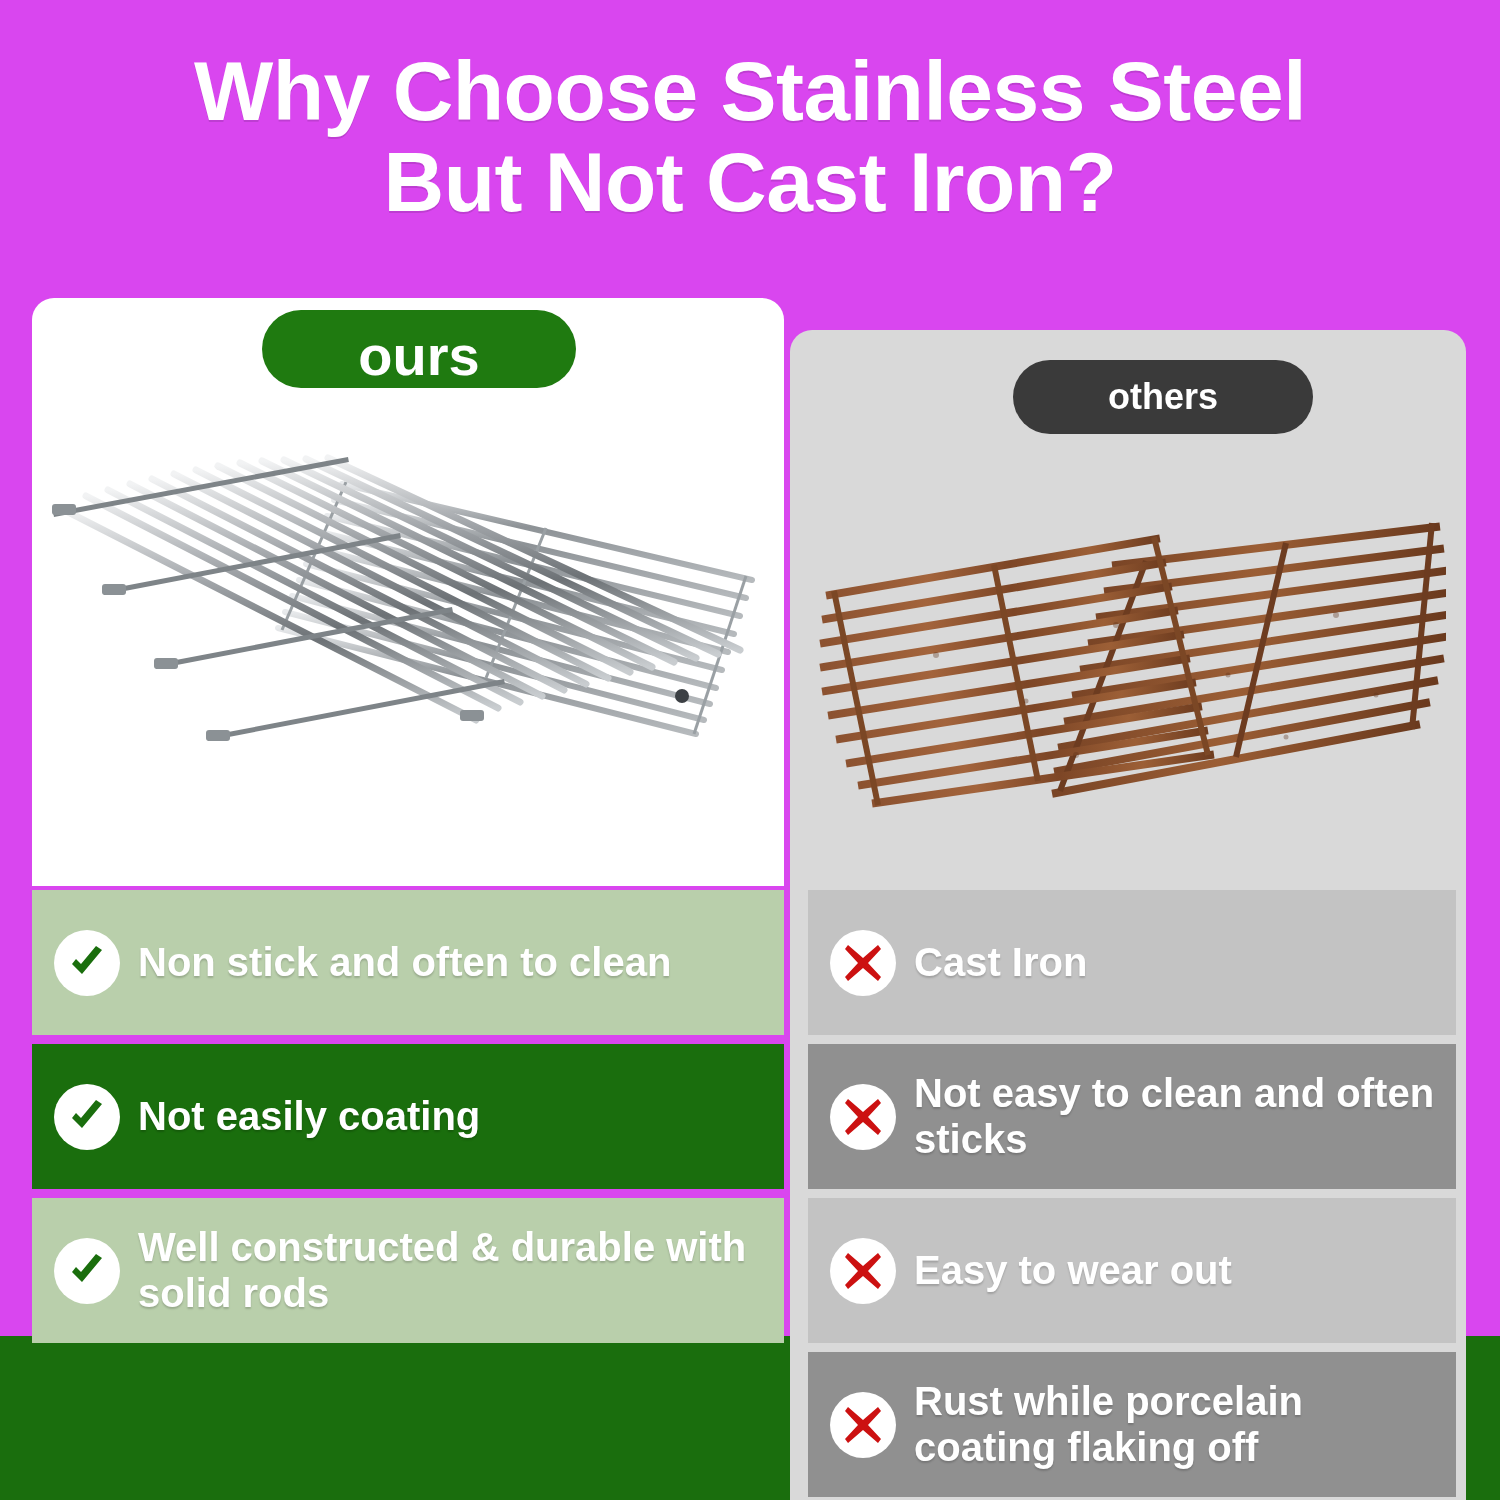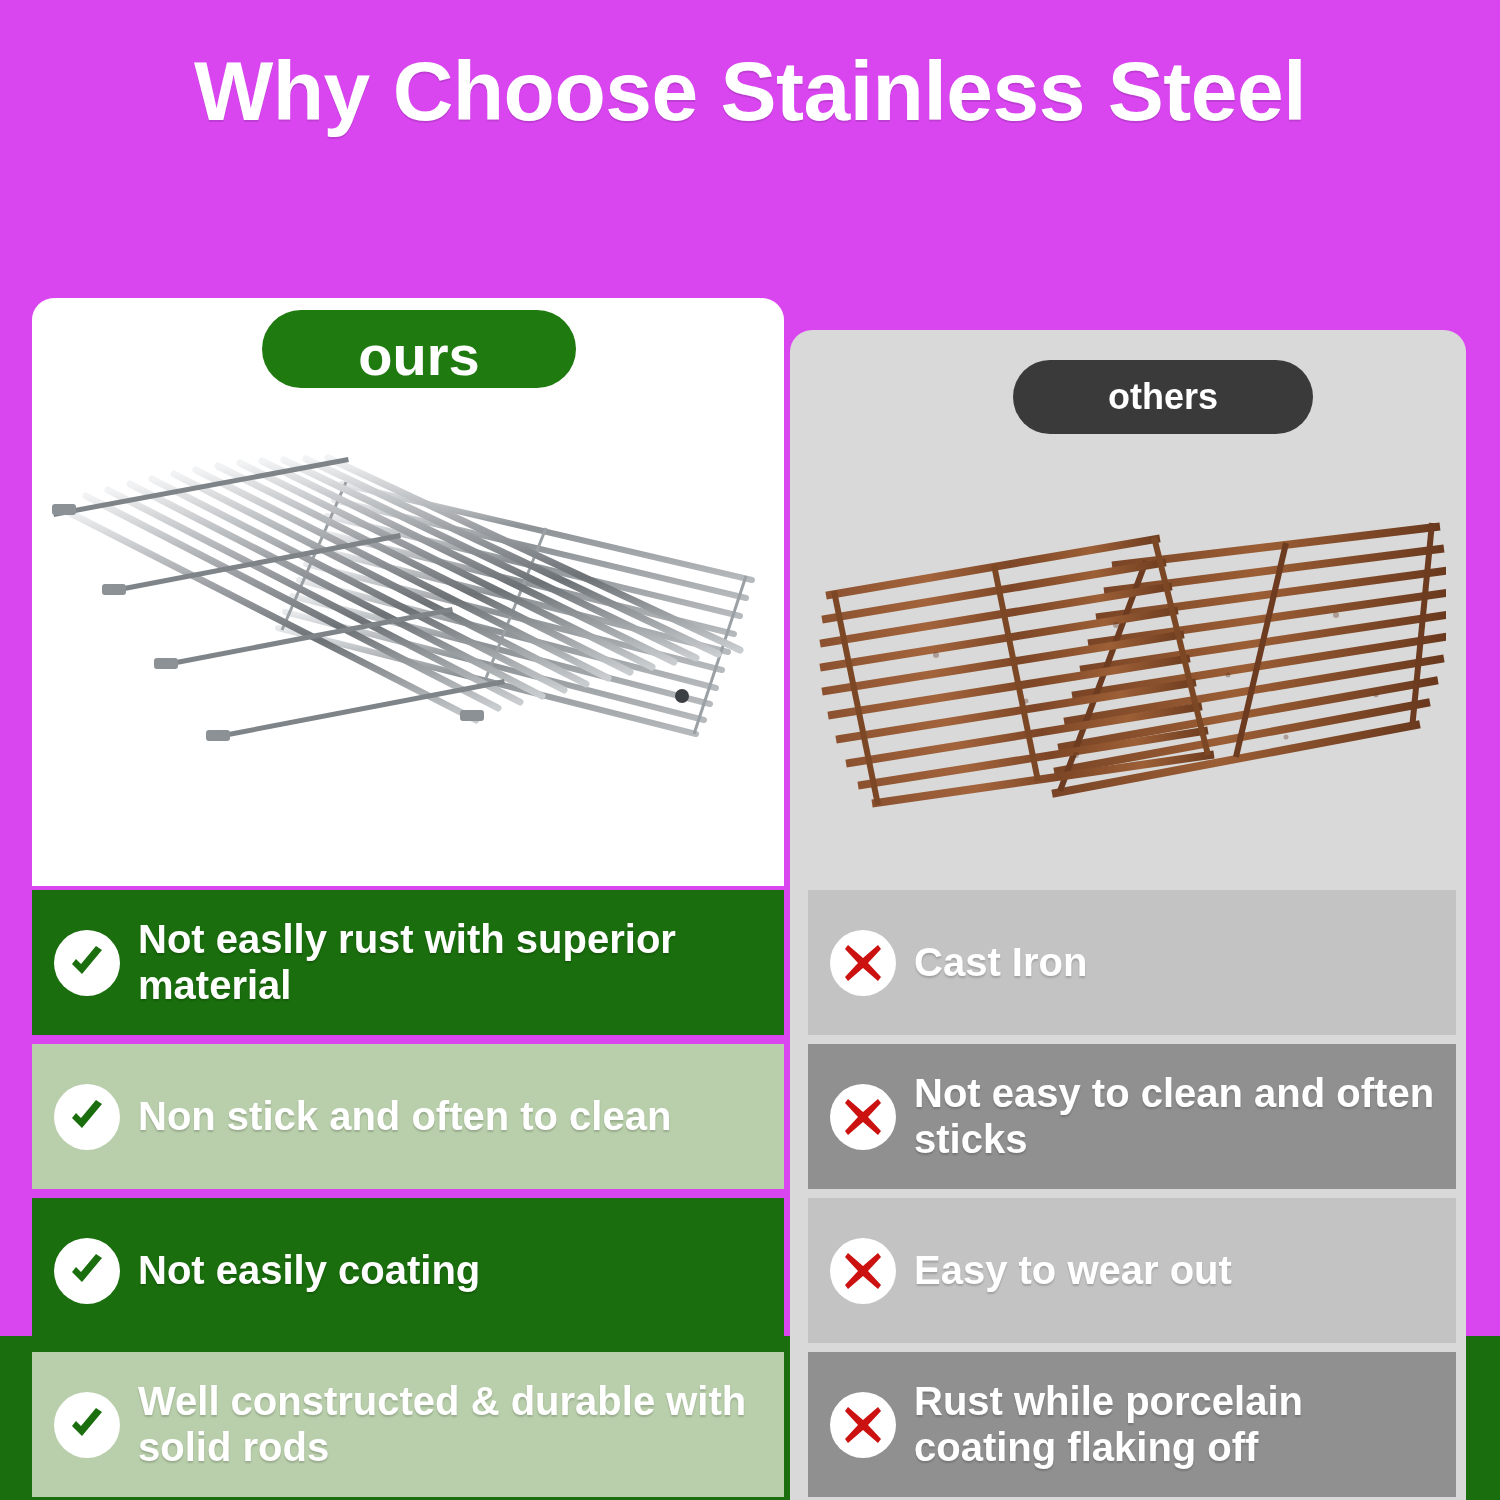--- a/index.html
+++ b/index.html
@@ -86,20 +86,21 @@
 
   svg { display:block; }
 </style>
 </head>
 <body>
 
 <div class="page">
 
   <div class="title">
     <span class="ln">Why Choose Stainless Steel</span>
+    <span class="ln">But Not Cast Iron?</span>
   </div>
 
   <div class="panel-ours"></div>
 
   <div class="img-ours">
     <svg width="724" height="330" viewBox="0 0 724 330">
       <defs>
         <linearGradient id="steel" x1="0" y1="0" x2="0" y2="1">
           <stop offset="0%" stop-color="#f2f3f4"></stop>
           <stop offset="35%" stop-color="#9fa3a7"></stop>
@@ -243,53 +244,45 @@
       </g>
     </svg>
   </div>
 
   <div class="badge badge-others">
     <span>others</span>
   </div>
 
   <div class="col-left">
 
-    <div class="row h1 l-dark">
+
+    <div class="row h2 l-light">
       <span class="ic">
         <svg width="44" height="44" viewBox="0 0 44 44">
           <path d="M7 23 L17 33 L37 9 L31 5 L16 23 L11 18 Z" fill="#1a6e0d"></path>
         </svg>
       </span>
-      <span class="tx" style="max-width:600px">Not easlly rust with superior material</span>
-    </div>
-
-    <div class="row h2 l-light">
+      <span class="tx" style="max-width:620px">Non stick and often to clean</span>
+    </div>
+
+    <div class="row h1 l-dark">
       <span class="ic">
         <svg width="44" height="44" viewBox="0 0 44 44">
           <path d="M7 23 L17 33 L37 9 L31 5 L16 23 L11 18 Z" fill="#1a6e0d"></path>
         </svg>
       </span>
-      <span class="tx" style="max-width:620px">Non stick and often to clean</span>
-    </div>
-
-    <div class="row h1 l-dark">
+      <span class="tx" style="max-width:620px">Not easily coating</span>
+    </div>
+
+    <div class="row h2 l-light">
       <span class="ic">
         <svg width="44" height="44" viewBox="0 0 44 44">
           <path d="M7 23 L17 33 L37 9 L31 5 L16 23 L11 18 Z" fill="#1a6e0d"></path>
         </svg>
       </span>
-      <span class="tx" style="max-width:620px">Not easily coating</span>
-    </div>
-
-    <div class="row h2 l-light">
-      <span class="ic">
-        <svg width="44" height="44" viewBox="0 0 44 44">
-          <path d="M7 23 L17 33 L37 9 L31 5 L16 23 L11 18 Z" fill="#1a6e0d"></path>
-        </svg>
-      </span>
       <span class="tx" style="max-width:620px">Well constructed &amp; durable with solid rods</span>
     </div>
 
   </div>
 
   <div class="col-right">
 
     <div class="row h1 r-light">
       <span class="ic">
         <svg width="42" height="42" viewBox="0 0 42 42">

